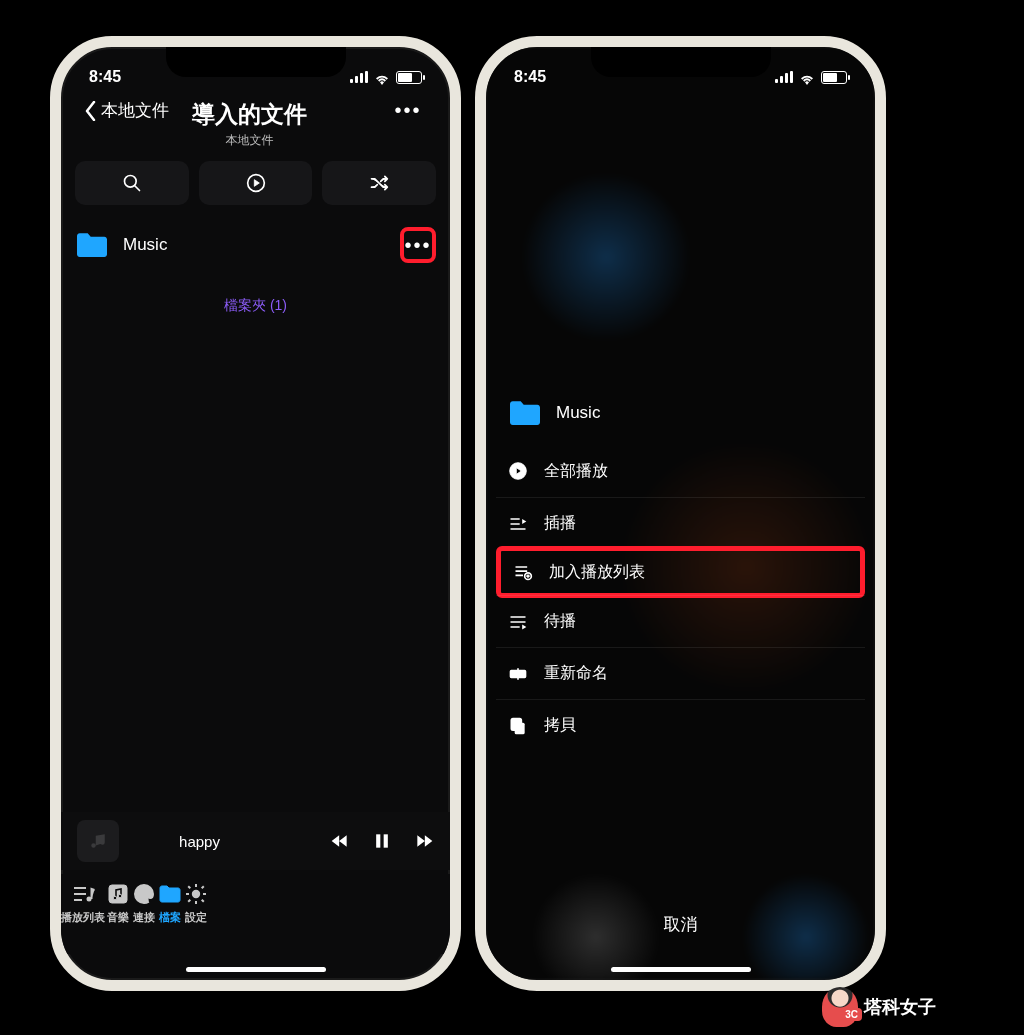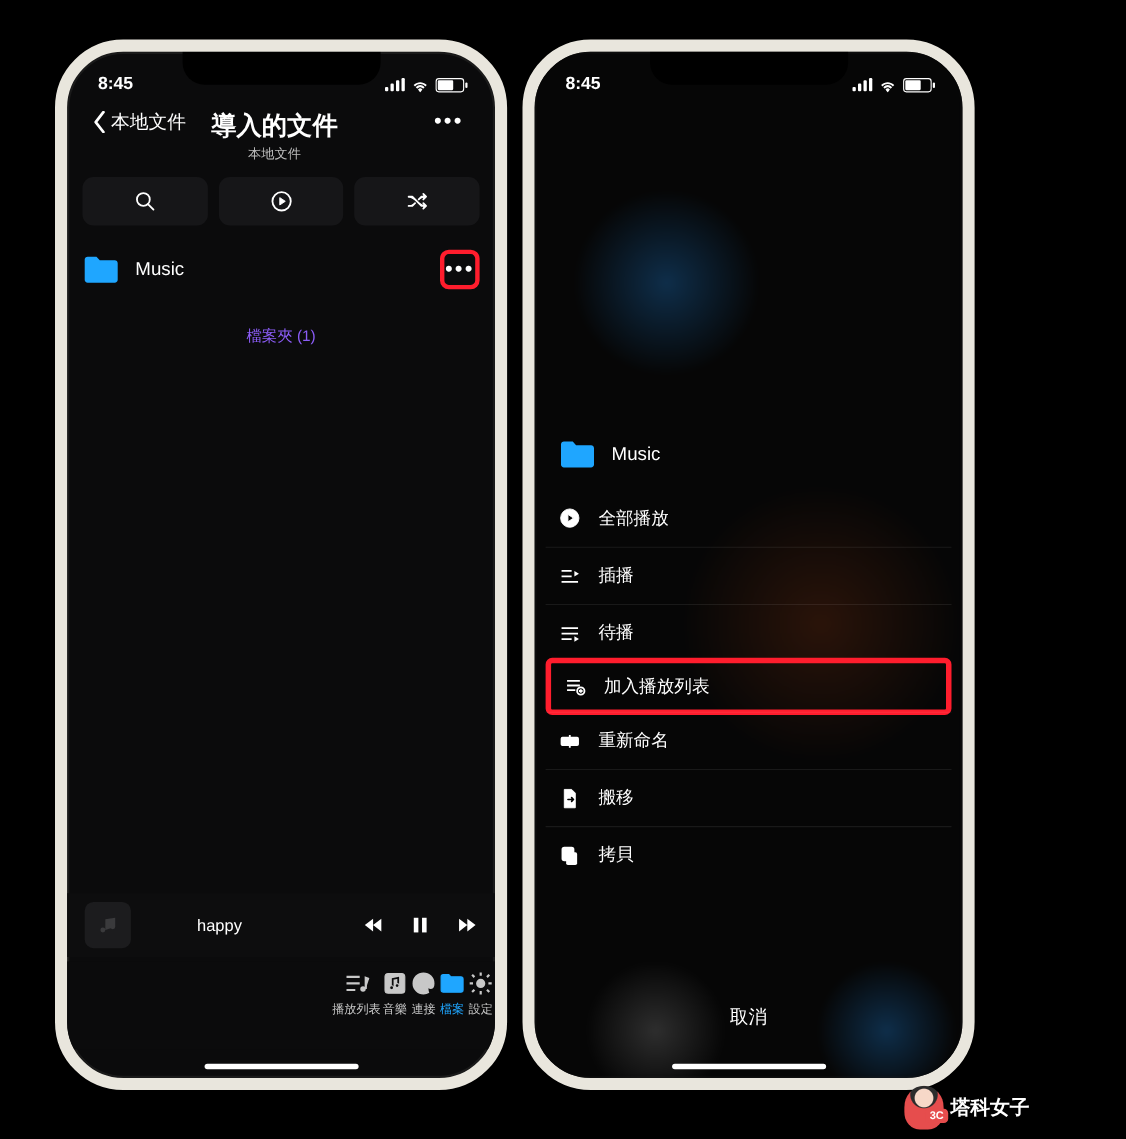--- a/index.html
+++ b/index.html
@@ -120,23 +120,24 @@
     background:#0d0d0e;
   }
   .np-art{width:42px;height:42px;background:#1c1c1e;border-radius:8px;display:flex;align-items:center;justify-content:center;}
   .np-art svg{width:18px;height:18px;fill:#3a3a3c}
   .np-title{flex:1; font-size:15px;text-align:center;margin-left:-50px}
   .np-ctrl{display:flex;gap:22px;}
   .np-ctrl svg{width:20px;height:20px;fill:#fff}
 
   .tabbar {
     position:absolute; left:0;right:0;bottom:26px; height:80px;
-    display:flex; justify-content:flex-end; align-items:flex-start;
+    display:flex; justify-content:flex-start; align-items:flex-start;
     padding-top:8px;
     background:#0b0b0c;
+    font-weight:bold;
   }
   .tab {
     display:flex; flex-direction:column; align-items:center; gap:4px;
     color:#c8c8c8; font-size:11px;
   }
   .tab.active{color:#1fa6ff}
   .tab svg{width:26px;height:24px;fill:currentColor;stroke:currentColor}
 
   .home-ind {
     position:absolute; bottom:8px; left:50%; transform:translateX(-50%);
@@ -379,48 +380,41 @@
             </svg>
           <span>全部播放</span>
         </div>
         <div class="menu-item">
           <svg viewBox="0 0 24 24" fill="none" stroke-width="2">
               <path d="M3 6h11M3 12h11M3 18h18"></path>
               <path d="M17 6l5 3-5 3z" fill="#fff" stroke="none"></path>
             </svg>
           <span>插播</span>
         </div>
-        <div class="menu-item">
-          <svg viewBox="0 0 24 24" fill="none" stroke-width="2">
-              <path d="M3 6h18M3 12h18M3 18h11"></path>
-              <path d="M17 15l5 3-5 3z" fill="#fff" stroke="none"></path>
-            </svg>
-          <span>待播</span>
-        </div>
         <div class="menu-item menu-highlight">
           <svg viewBox="0 0 24 24" fill="none" stroke-width="2">
               <path d="M3 6h14M3 11h14M3 16h9"></path>
               <circle cx="18" cy="17" r="4" fill="none"></circle>
               <path d="M18 15v4M16 17h4"></path>
             </svg>
           <span>加入播放列表</span>
         </div>
         <div class="menu-item">
           <svg viewBox="0 0 24 24" fill="none" stroke-width="2">
+              <path d="M3 6h18M3 12h18M3 18h11"></path>
+              <path d="M17 15l5 3-5 3z" fill="#fff" stroke="none"></path>
+            </svg>
+          <span>待播</span>
+        </div>
+        <div class="menu-item">
+          <svg viewBox="0 0 24 24" fill="none" stroke-width="2">
               <rect x="3" y="8" width="18" height="8" rx="1"></rect>
               <path d="M12 5v14"></path>
             </svg>
           <span>重新命名</span>
-        </div>
-        <div class="menu-item">
-          <svg viewBox="0 0 24 24">
-              <path d="M6 2h8l4 4v16H6z" fill="#fff"></path>
-              <path d="M10 13h6m0 0l-2-2m2 2l-2 2" stroke="#000" stroke-width="1.8" fill="none" stroke-linecap="round" stroke-linejoin="round"></path>
-            </svg>
-          <span>搬移</span>
         </div>
         <div class="menu-item">
           <svg viewBox="0 0 24 24" fill="none" stroke-width="2">
               <rect x="8" y="8" width="12" height="14" rx="2" fill="#fff" stroke="none"></rect>
               <rect x="4" y="3" width="12" height="14" rx="2"></rect>
             </svg>
           <span>拷貝</span>
         </div>
       </div>
 

